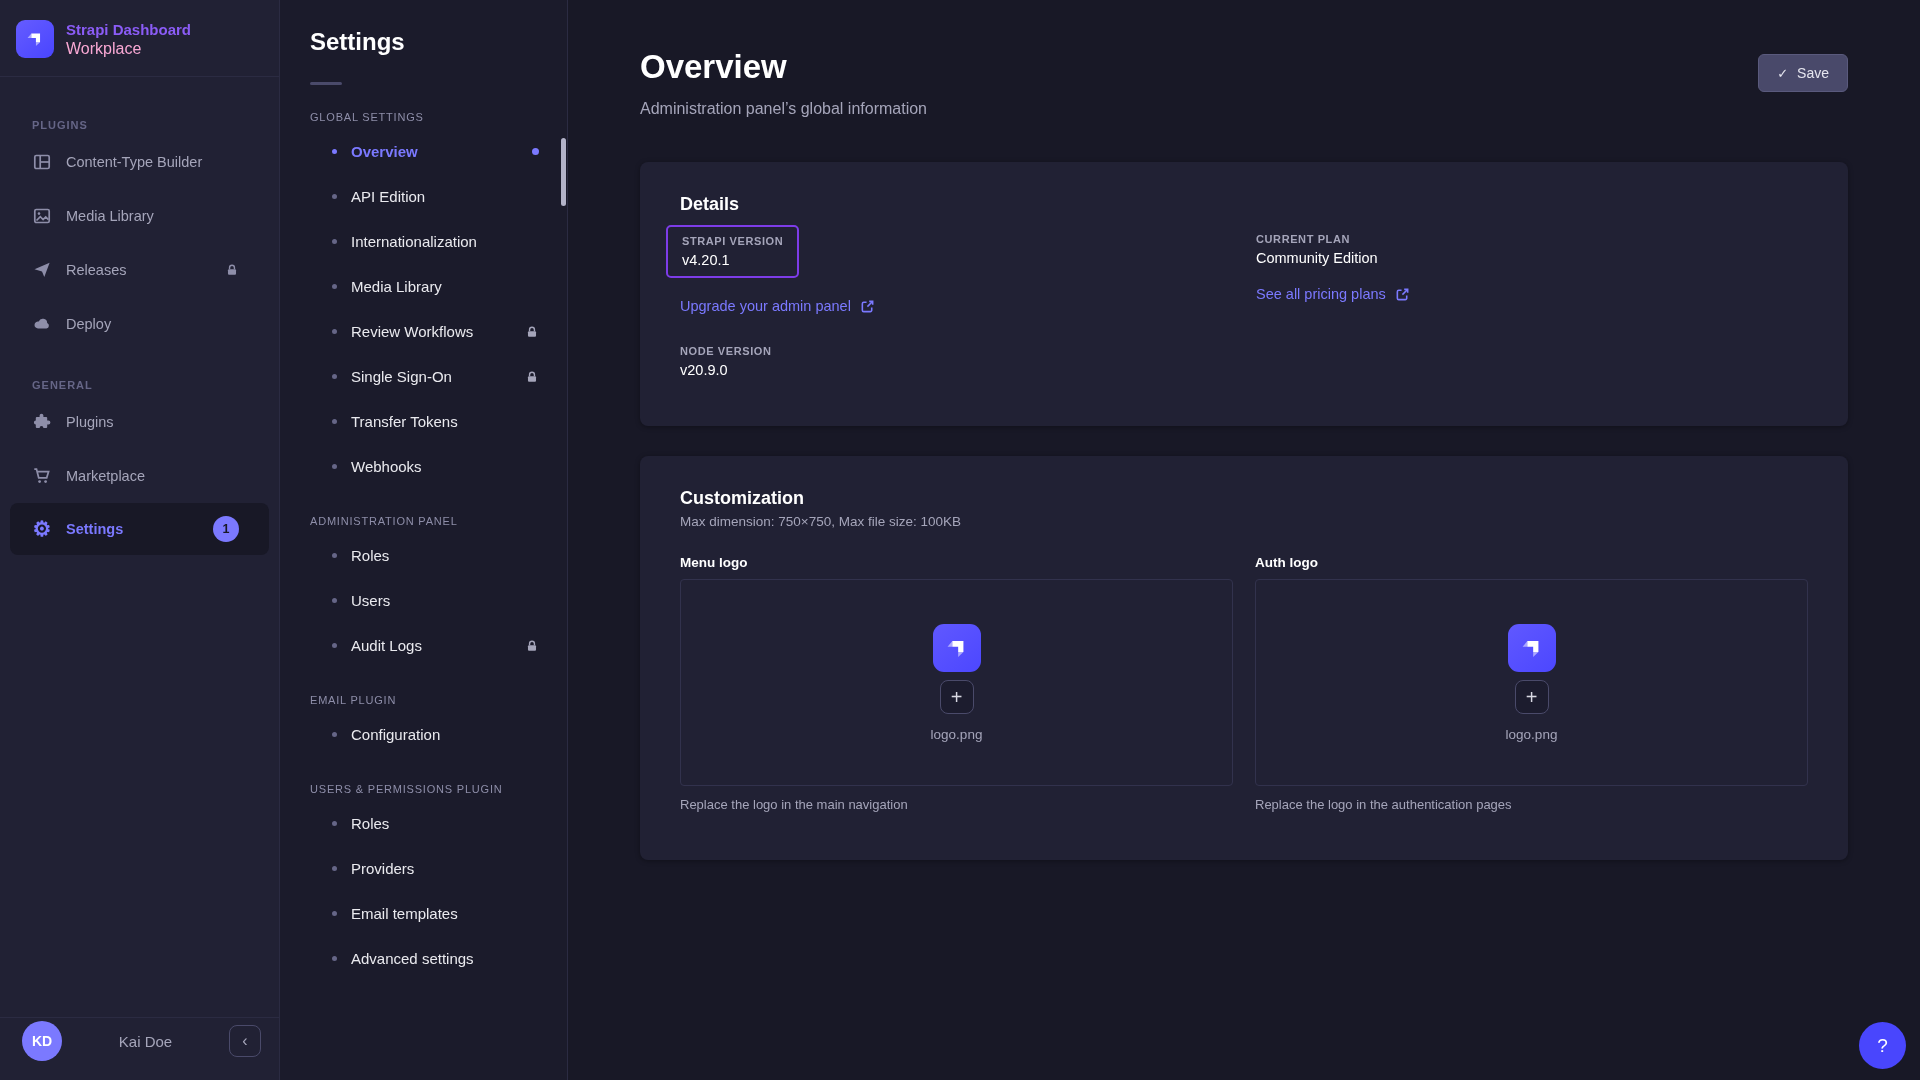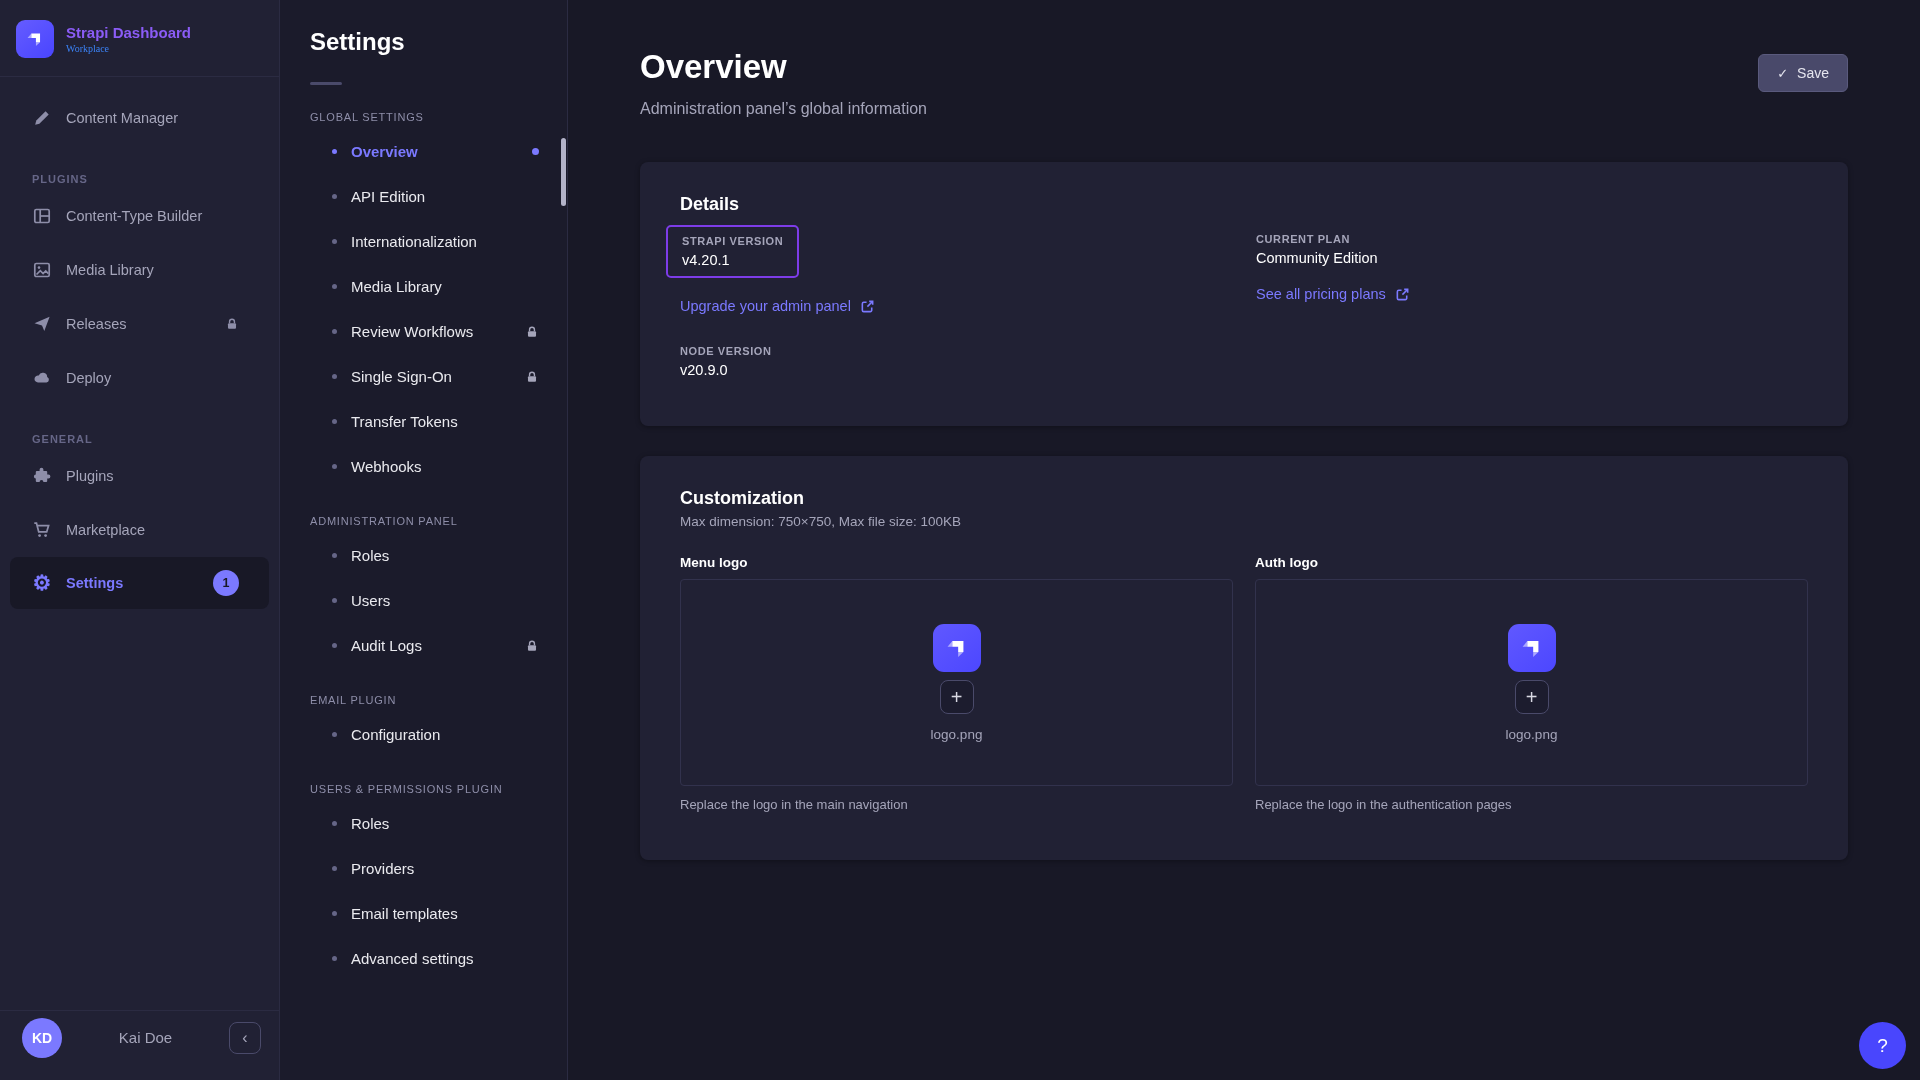--- a/index.html
+++ b/index.html
@@ -15,21 +15,21 @@
     background:#212134; border-right:1px solid #2b2b42;
     display:flex; flex-direction:column; position:relative;
   }
   .brand { display:flex; align-items:center; gap:12px; padding:20px 16px 18px 16px; }
   .brand-logo {
     width:38px; height:38px; border-radius:9px;
     background:linear-gradient(140deg,#655cff,#4945ff);
     display:flex; align-items:center; justify-content:center;
   }
   .brand-text .t { font-size:15px; font-weight:700; color:#8b5cf6; }
-  .brand-text .s { font-size:10px; color:#3b82f6; margin-top:2px;font-family:Liberation Serif, serif; }
+  .brand-text .s { font-size:16px; color:#f9a8d4; margin-top:2px; }
   .nav-divider { height:1px; background:#2b2b42; }
   .nav-scroll { flex:1; padding-top:14px; }
   .nav-item {
     height:54px; display:flex; align-items:center; gap:14px;
     padding:0 40px 0 32px; cursor:pointer; color:#a5a5ba; font-size:14.5px;
   }
   .nav-item .ni { width:20px; height:20px; color:#8e8ea9; display:flex; align-items:center; justify-content:center; flex-shrink:0; }
   .nav-section-label {
     margin:28px 0 4px 0; padding:0 32px; font-size:11px; font-weight:700;
     letter-spacing:1px; color:#666687;
@@ -39,21 +39,21 @@
     background:#181826; border-radius:8px; color:#7b79ff; font-weight:700;
   }
   .nav-item.active .ni { color:#7b79ff; font-size:21px; }
   .nav-lock { margin-left:auto; color:#8e8ea9; display:flex; }
   .nav-badge {
     margin-left:auto; min-width:26px; height:26px; padding:0 8px; border-radius:13px;
     background:#7b79ff; color:#181826; font-size:12.5px; font-weight:700;
     display:flex; align-items:center; justify-content:center;
   }
   .nav-footer {
-    border-top:1px solid #2b2b42; height:70px;
+    border-top:1px solid #2b2b42; height:63px;
     display:flex; align-items:center; padding:0 18px 16px 22px; gap:20px;
   }
   .avatar {
     width:40px; height:40px; border-radius:50%; background:#7b79ff;
     color:#fff; font-size:14px; font-weight:700;
     display:flex; align-items:center; justify-content:center; cursor:pointer;
   }
   .user-name { flex:1; text-align:center; color:#a5a5ba; font-size:15px; }
   .collapse-btn {
     width:32px; height:32px; border:1px solid #4a4a6a; border-radius:8px;
@@ -160,28 +160,20 @@
       </svg>
     </div>
     <div class="brand-text">
       <div class="t">Strapi Dashboard</div>
       <div class="s">Workplace</div>
     </div>
   </div>
   <div class="nav-divider"></div>
 
   <div class="nav-scroll">
-    <div class="nav-item">
-      <span class="ni">
-        <svg viewBox="0 0 20 20" width="20" height="20" fill="#8e8ea9">
-          <path d="M3.2 16.8l1.1-4.2L13.6 3.3l3.1 3.1-9.3 9.3z"></path>
-        </svg>
-      </span>
-      <span>Content Manager</span>
-    </div>
 
     <div class="nav-section-label">PLUGINS</div>
 
     <div class="nav-item">
       <span class="ni">
         <svg viewBox="0 0 20 20" width="20" height="20" fill="none" stroke="#8e8ea9" stroke-width="1.7">
           <rect x="2.8" y="3.5" width="14.4" height="13" rx="1.5"></rect>
           <line x1="8.2" y1="3.5" x2="8.2" y2="16.5"></line>
           <line x1="8.2" y1="10" x2="17.2" y2="10"></line>
         </svg>

